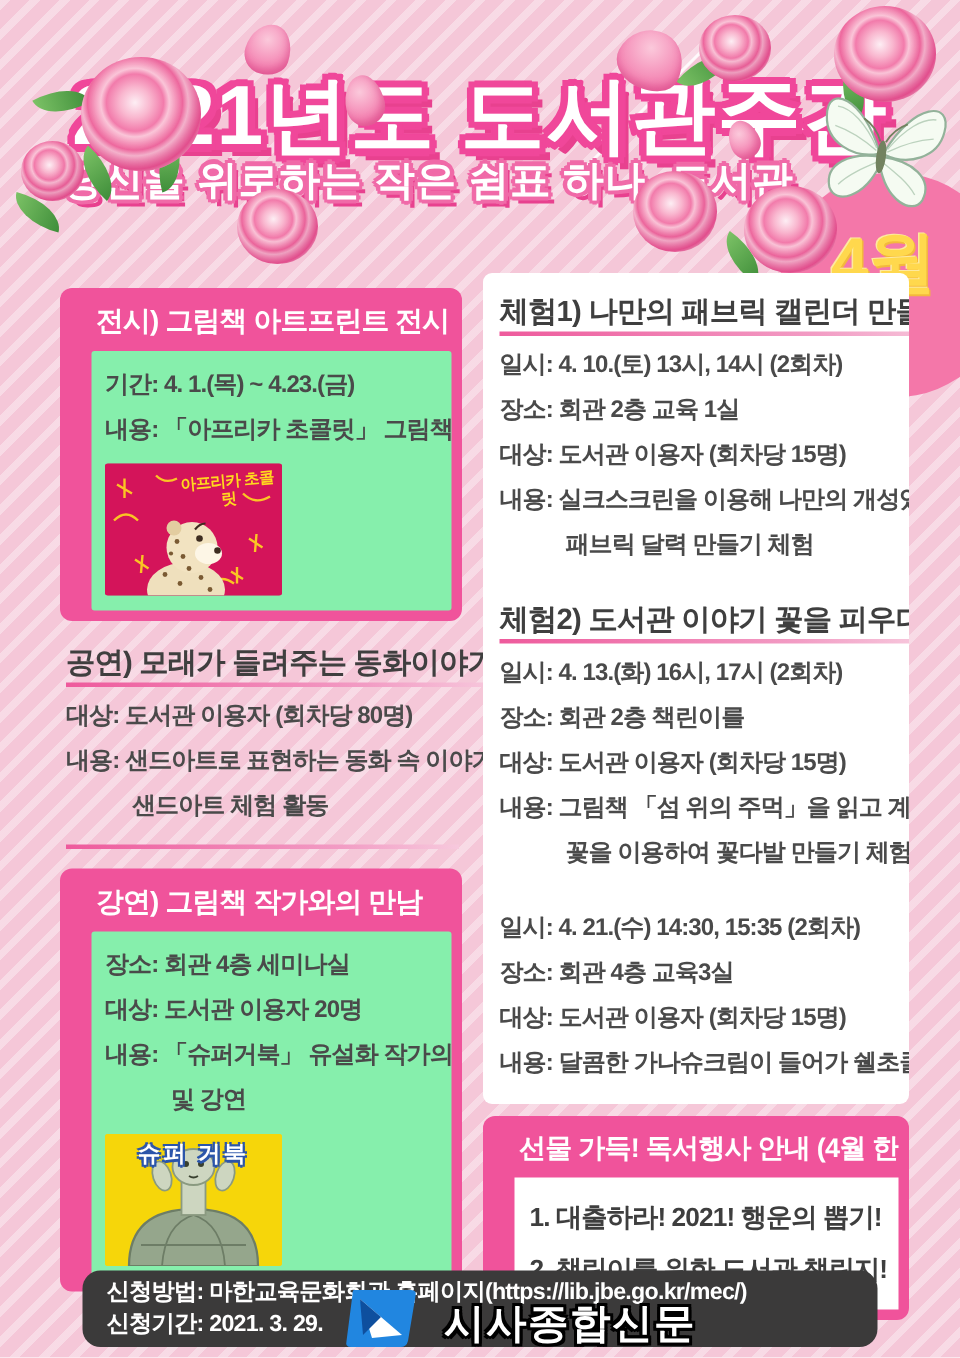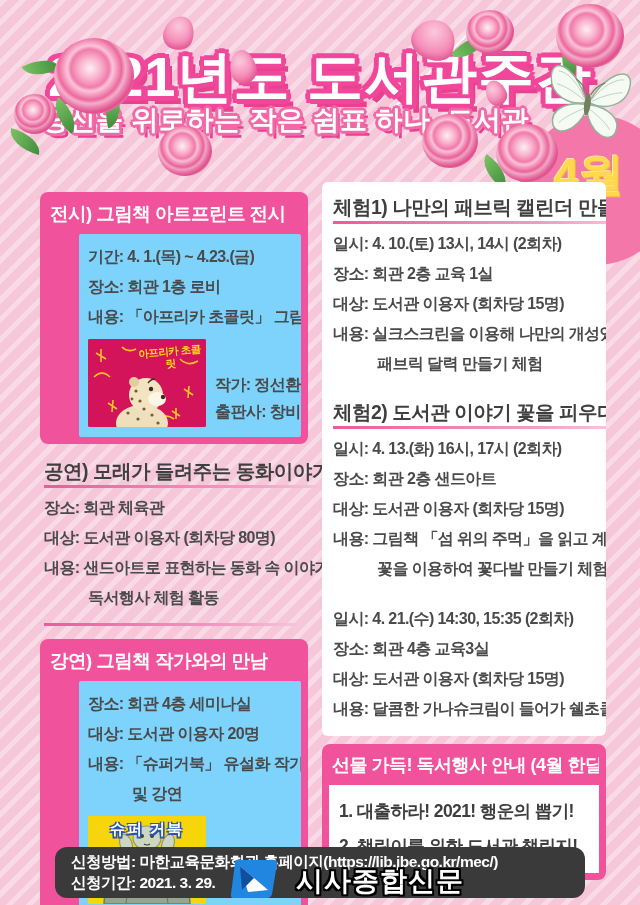--- a/index.html
+++ b/index.html
@@ -51,24 +51,24 @@
     box-shadow: inset -2px -3px 5px rgba(205,50,120,0.4);
   }
   .diag-line { position:absolute; left:368px; top:74px; width:118px; height:2px;
     background:rgba(255,255,255,0.85); transform:rotate(-45deg); z-index:2; }
   .butterfly { position:absolute; left:542px; top:56px; width:92px; height:88px; z-index:4;
     transform:rotate(8deg); }
   
   .col-left  { position:absolute; left:40px;  top:192px; width:268px; z-index:5; }
   .col-right { position:absolute; left:322px; top:182px; width:284px; z-index:5; }
 
-  .pink-box { background:#f0539b; border-radius:8px; padding:0 7px 7px 7px; box-sizing:border-box; }
+  .pink-box { background:#f0539b; border-radius:8px; padding:0 7px 7px 21px; box-sizing:border-box; }
   .box-header { color:#ffffff; font-weight:700; font-size:18.5px; letter-spacing:-0.5px;
     padding:9px 3px 8px 3px; white-space:nowrap; overflow:hidden; }
-  .box-body { background:#7dd3fc; border-radius:2px; padding:8px 6px 10px 9px; overflow:hidden;margin-left:32px; }
+  .box-body { background:#86efac; border-radius:2px; padding:8px 6px 10px 9px; overflow:hidden; }
 
   .info-line { font-size:16px; font-weight:600; color:#4a4a4a; line-height:30px;
     letter-spacing:-0.6px; white-space:nowrap; }
   .info-line.indent { padding-left:44px; }
 
   .sec-title { display:inline-block; font-size:19.5px; font-weight:800; color:#3f3f3f;
     letter-spacing:-0.5px; white-space:nowrap; padding-bottom:3px; margin-bottom:5px;
     background:linear-gradient(90deg,#ee5a9c 0%, #f29cc4 70%, #f7c9dd 100%) left bottom / 100% 3px no-repeat; }
   .plain-sec { padding:14px 2px 0 4px; }
   .divider { height:3px; margin-top:10px;
@@ -163,21 +163,20 @@
       <path d="M48 41 C44 32 38 28 34 26 M52 41 C56 32 62 28 66 26" stroke="#72825f" stroke-width="1.4" fill="none"></path>
     </svg>
   </div>
 
   <div class="col-left">
 
     <section class="pink-box">
       <div class="box-header">전시) 그림책 아트프린트 전시</div>
       <div class="box-body">
         <div class="info-line">기간: 4. 1.(목) ~ 4.23.(금)</div>
-        <div class="info-line">장소: 회관 1층 로비</div>
         <div class="info-line">내용: 「아프리카 초콜릿」 그림책 전시</div>
         <div class="book-row">
           <div class="cover" style="background:#d4145a;">
             <svg viewBox="0 0 118 88" width="118" height="88">
               <rect width="118" height="88" fill="#d4145a"></rect>
               <g stroke="#ffd91e" stroke-width="1.6" fill="none" opacity="0.9">
                 <path d="M8 14 l10 6 M13 10 l0 13"></path>
                   <path d="M20 64 l9 6 M25 61 l-1 12"></path>
                 <path d="M96 50 l9 6 M101 47 l-1 12"></path>
                   <path d="M84 72 l8 5 M88 69 l0 11"></path>
@@ -199,34 +198,29 @@
                   <circle cx="44" cy="60" r="1.4"></circle>
                 <circle cx="56" cy="70" r="1.6"></circle>
                   <circle cx="40" cy="74" r="1.6"></circle>
                   <circle cx="64" cy="76" r="1.6"></circle>
                 <circle cx="50" cy="80" r="1.6"></circle>
                   <circle cx="70" cy="84" r="1.6"></circle>
               </g>
             </svg>
             <div class="cover1-title">아프리카 초콜릿</div>
           </div>
-          <div class="book-meta">
-            <div>작가: 정선환</div>
-            <div>출판사: 창비</div>
-          </div>
         </div>
       </div>
     </section>
 
     <section class="plain-sec">
       <div class="sec-title">공연) 모래가 들려주는 동화이야기</div>
-      <div class="info-line">장소: 회관 체육관</div>
       <div class="info-line">대상: 도서관 이용자 (회차당 80명)</div>
       <div class="info-line">내용: 샌드아트로 표현하는 동화 속 이야기와</div>
-      <div class="info-line indent">독서행사 체험 활동</div>
+      <div class="info-line indent">샌드아트 체험 활동</div>
       <div class="divider"></div>
     </section>
 
     <section class="pink-box" style="margin-top:13px;">
       <div class="box-header">강연) 그림책 작가와의 만남</div>
       <div class="box-body">
         <div class="info-line">장소: 회관 4층 세미나실</div>
         <div class="info-line">대상: 도서관 이용자 20명</div>
         <div class="info-line">내용: 「슈퍼거북」 유설화 작가의 1인공연</div>
         <div class="info-line indent">및 강연</div>
@@ -263,21 +257,21 @@
         <div class="info-line">일시: 4. 10.(토) 13시, 14시 (2회차)</div>
         <div class="info-line">장소: 회관 2층 교육 1실</div>
         <div class="info-line">대상: 도서관 이용자 (회차당 15명)</div>
         <div class="info-line">내용: 실크스크린을 이용해 나만의 개성있는</div>
         <div class="info-line indent">패브릭 달력 만들기 체험</div>
       </section>
 
       <section class="exp-sec">
         <div class="sec-title">체험2) 도서관 이야기 꽃을 피우다</div>
         <div class="info-line">일시: 4. 13.(화) 16시, 17시 (2회차)</div>
-        <div class="info-line">장소: 회관 2층 샌드아트</div>
+        <div class="info-line">장소: 회관 2층 책린이를</div>
         <div class="info-line">대상: 도서관 이용자 (회차당 15명)</div>
         <div class="info-line">내용: 그림책 「섬 위의 주먹」을 읽고 계절</div>
         <div class="info-line indent">꽃을 이용하여 꽃다발 만들기 체험</div>
       </section>
 
       <section class="exp-sec">
         <div class="info-line">일시: 4. 21.(수) 14:30, 15:35 (2회차)</div>
         <div class="info-line">장소: 회관 4층 교육3실</div>
         <div class="info-line">대상: 도서관 이용자 (회차당 15명)</div>
         <div class="info-line">내용: 달콤한 가나슈크림이 들어가 쉘초콜릿</div>

